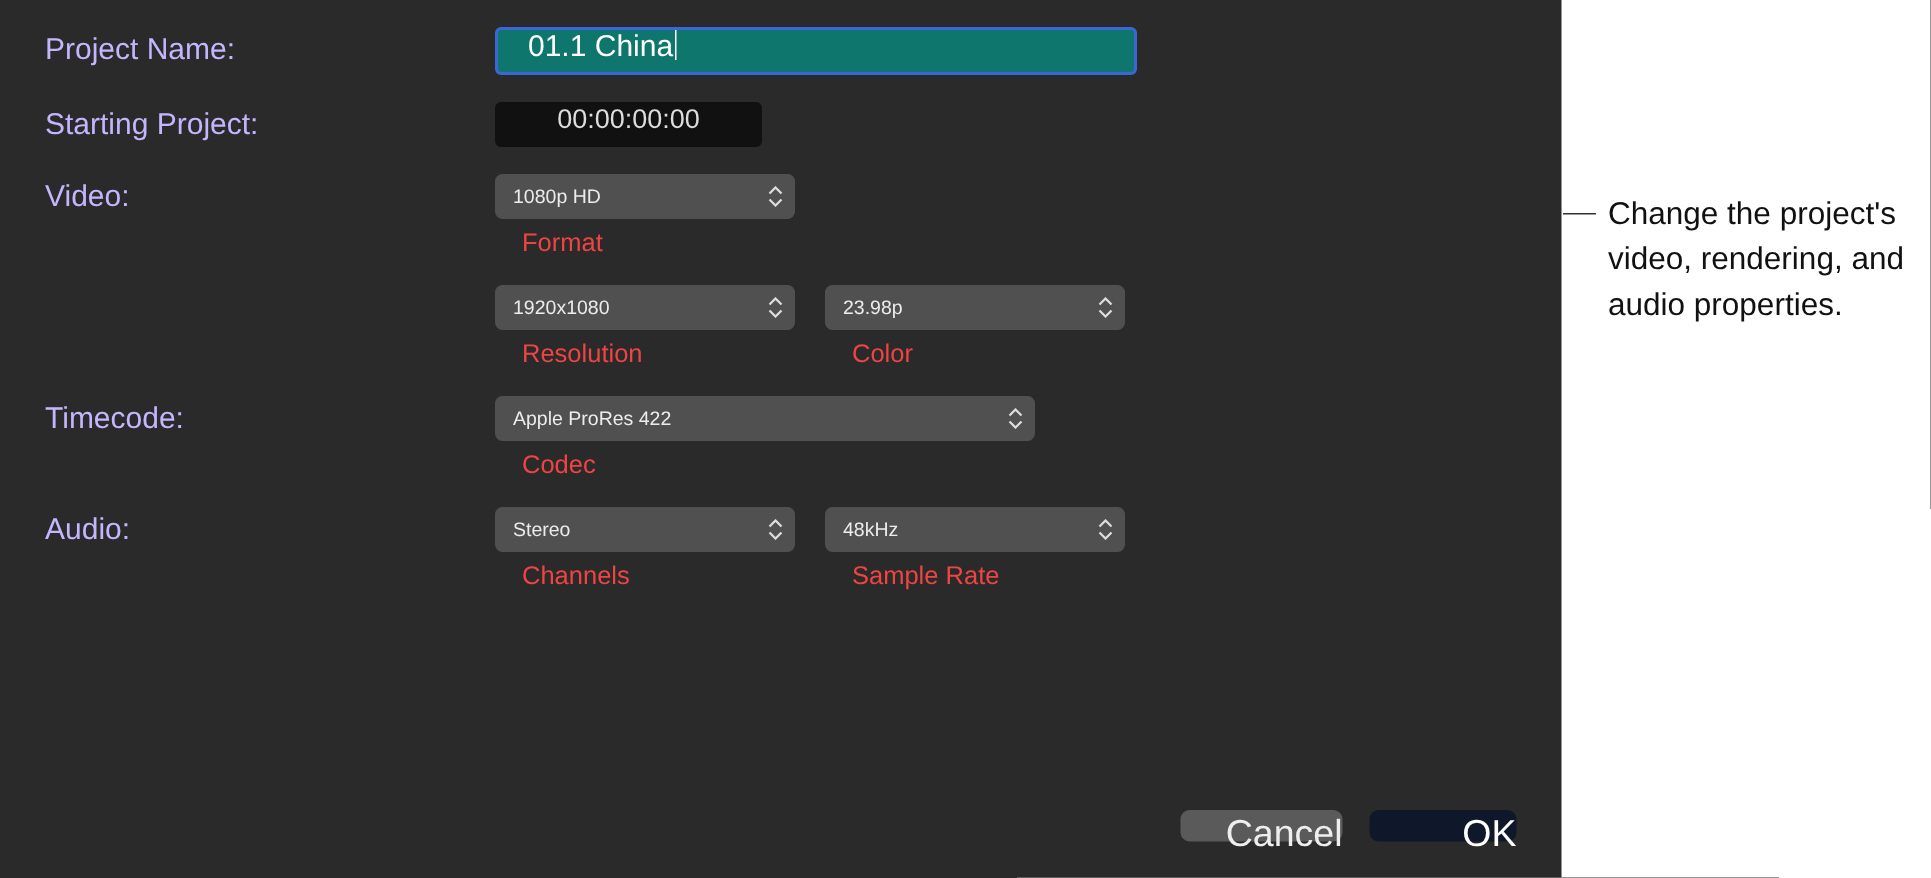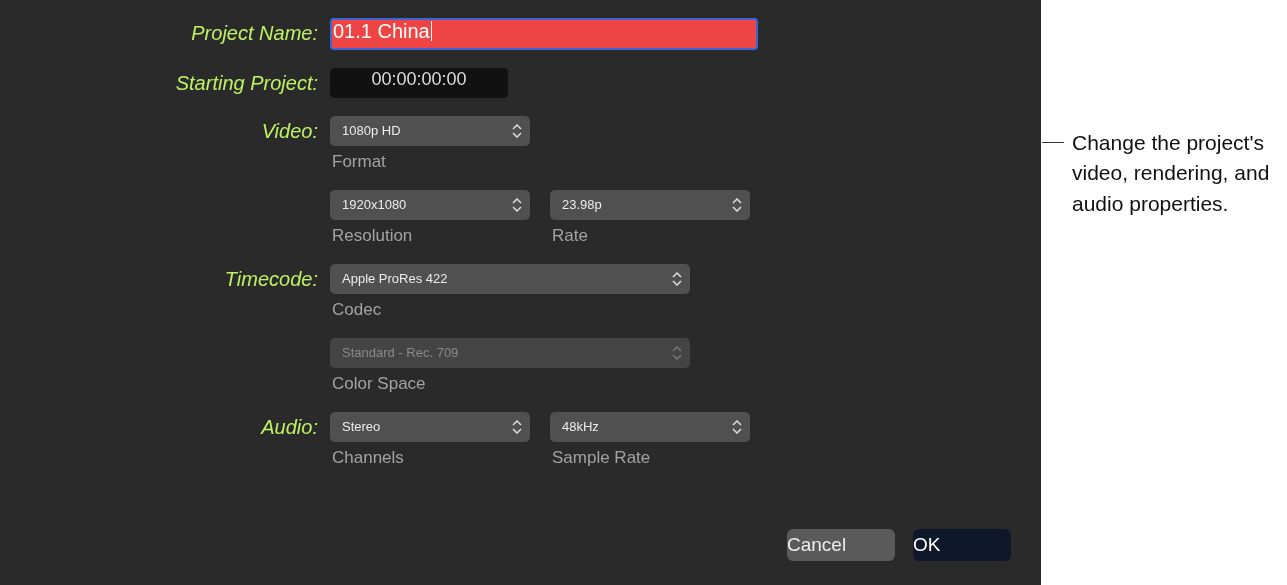--- a/index.html
+++ b/index.html
@@ -21,42 +21,41 @@
       padding: 18px 30px 20px 30px;
     }
     .row {
       display: flex;
       align-items: flex-start;
       margin-bottom: 18px;
     }
     .label-col {
       width: 300px;
       min-width: 300px;
-      text-align: right;
+      text-align: left;
       padding-right: 12px;
-      color: #bef264;
+      color: #c4b5fd;
       font-size: 20px;
       line-height: 30px;
-      font-style: italic;
     }
     .field-col {
       flex: 1;
       display: flex;
       flex-direction: column;
     }
     .hstack { display: flex; gap: 20px; align-items: flex-start; }
     .vstack { display: flex; flex-direction: column; }
     .text-input {
-      background: #ef4444;
+      background: #0f766e;
       border: 2px solid #3a66d8;
       border-radius: 4px;
       color: #fff;
       height: 32px;
       font-size: 20px;
-      padding: 0 1px;
+      padding: 0 20px;
       width: 428px;
       outline: none;
     }
     .tc-input {
       background: #111;
       border: 1px solid #111;
       border-radius: 4px;
       color: #ddd;
       height: 30px;
       font-size: 18px;
@@ -88,41 +87,41 @@
       width: 14px;
       height: 18px;
       display: flex;
       flex-direction: column;
       justify-content: center;
       align-items: center;
       gap: 2px;
     }
     .select .caret svg { display: block; }
     .sublabel {
-      color: #a3a3a3;
+      color: #ef4444;
       font-size: 17px;
       margin-top: 6px;
-      margin-left: 2px;
+      margin-left: 18px;
     }
     .w200 { width: 200px; }
     .w420 { width: 360px; }
 
     .button-row {
       position: absolute;
       right: 30px;
       bottom: 24px;
       display: flex;
       gap: 18px;
     }
     .btn {
       min-width: 108px;
-      height: 32px;
+      height: 21px;
       border-radius: 6px;
-      font-size: 19px;
-      text-align: left;
+      font-size: 25px;
+      text-align: right;
       line-height: 32px;
       cursor: default;
       user-select: none;
     }
     .btn-cancel {
       background: #5a5a5a;
       color: #eee;
     }
     .btn-ok {
       background: #0f172a;
@@ -218,21 +217,21 @@
             <span>23.98p</span>
             <span class="caret">
               <svg width="10" height="6" viewBox="0 0 10 6">
                   <path d="M1 5 L5 1 L9 5" stroke="#ddd" stroke-width="1.5" fill="none"></path>
                 </svg>
               <svg width="10" height="6" viewBox="0 0 10 6">
                   <path d="M1 1 L5 5 L9 1" stroke="#ddd" stroke-width="1.5" fill="none"></path>
                 </svg>
             </span>
           </div>
-          <div class="sublabel">Rate</div>
+          <div class="sublabel">Color</div>
         </div>
       </div>
     </div>
   </div>
 
   <div class="row" style="margin-top:6px;">
     <div class="label-col">Timecode:</div>
     <div class="field-col">
       <div class="vstack">
         <div class="select w420">
@@ -241,34 +240,20 @@
             <svg width="10" height="6" viewBox="0 0 10 6">
                 <path d="M1 5 L5 1 L9 5" stroke="#ddd" stroke-width="1.5" fill="none"></path>
               </svg>
             <svg width="10" height="6" viewBox="0 0 10 6">
                 <path d="M1 1 L5 5 L9 1" stroke="#ddd" stroke-width="1.5" fill="none"></path>
               </svg>
           </span>
         </div>
         <div class="sublabel">Codec</div>
       </div>
-      <div class="vstack" style="margin-top:18px;">
-        <div class="select w420 disabled">
-          <span>Standard - Rec. 709</span>
-          <span class="caret">
-            <svg width="10" height="6" viewBox="0 0 10 6">
-                <path d="M1 5 L5 1 L9 5" stroke="#777" stroke-width="1.5" fill="none"></path>
-              </svg>
-            <svg width="10" height="6" viewBox="0 0 10 6">
-                <path d="M1 1 L5 5 L9 1" stroke="#777" stroke-width="1.5" fill="none"></path>
-              </svg>
-          </span>
-        </div>
-        <div class="sublabel">Color Space</div>
-      </div>
     </div>
   </div>
 
   <div class="row" style="margin-top:6px;">
     <div class="label-col">Audio:</div>
     <div class="field-col">
       <div class="hstack">
         <div class="vstack">
           <div class="select w200">
             <span>Stereo</span>

